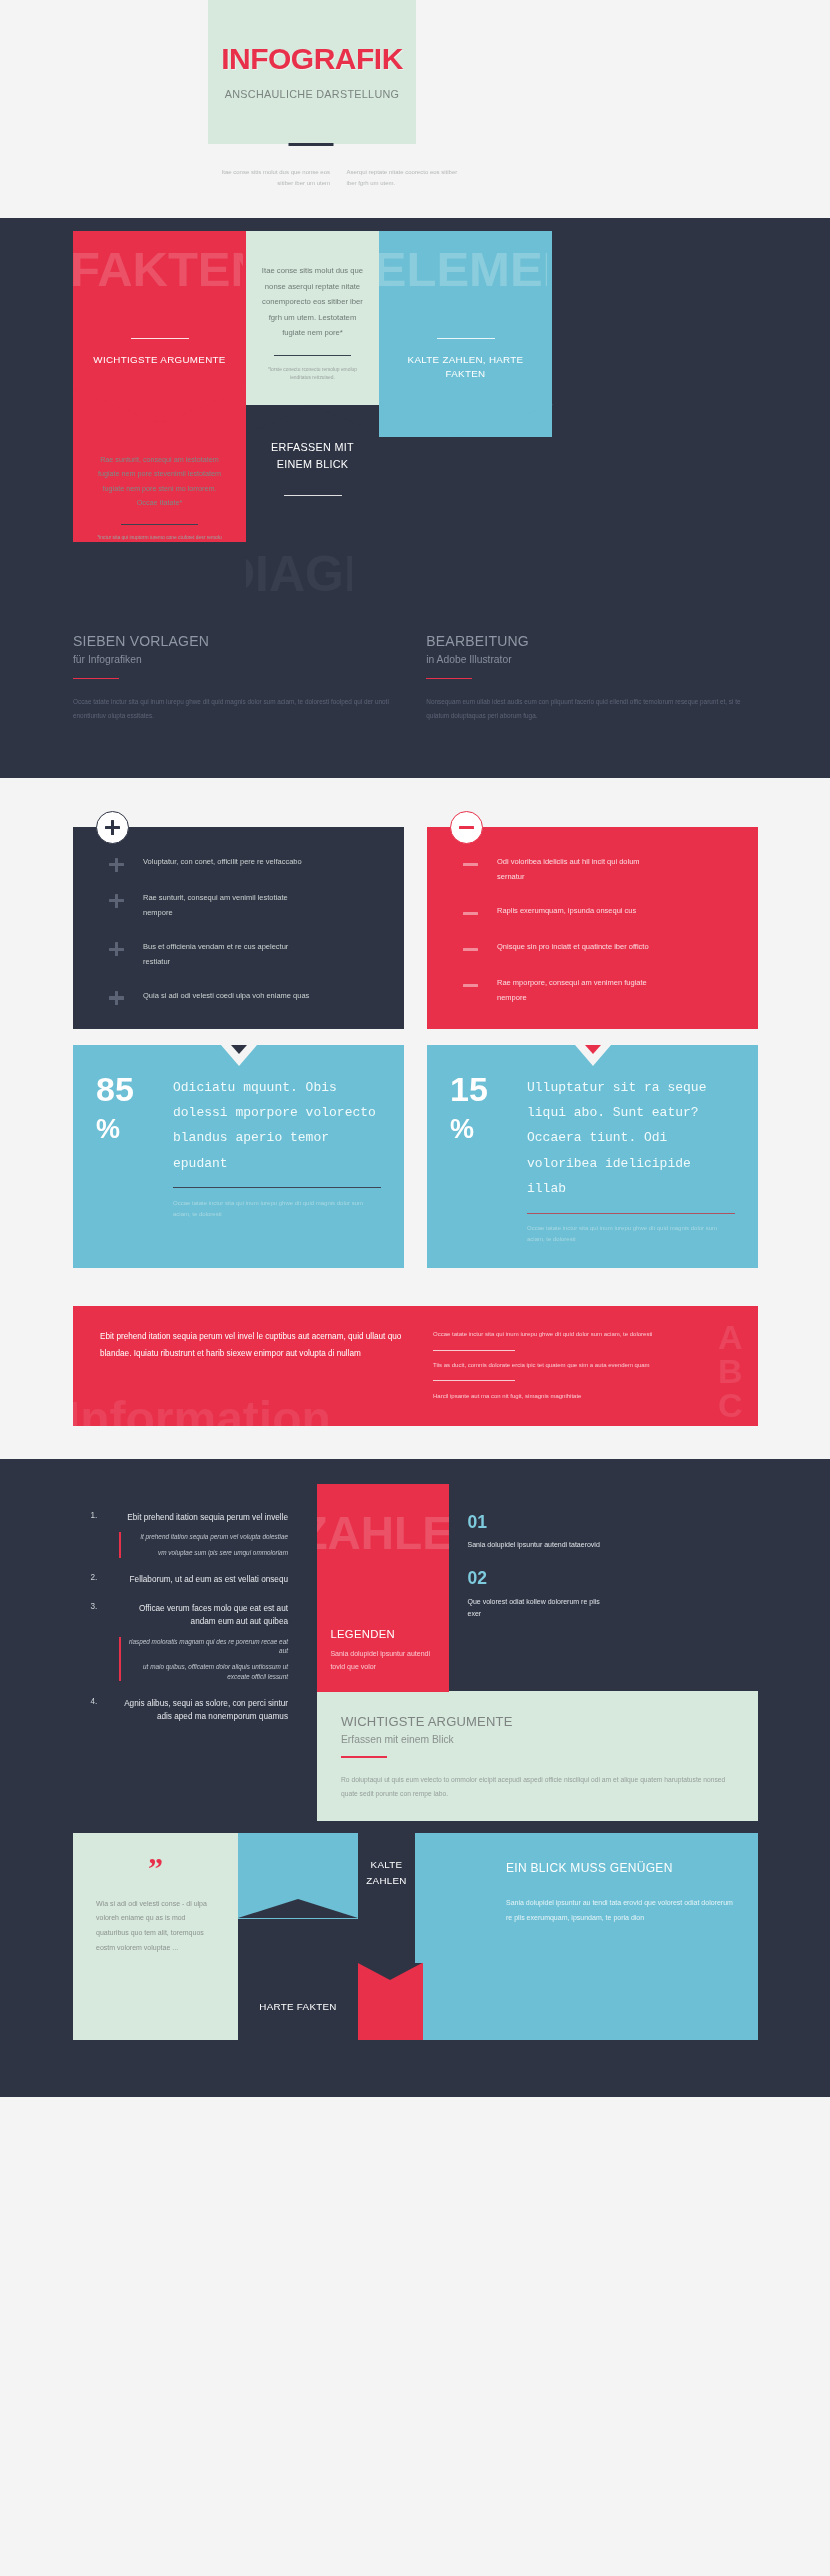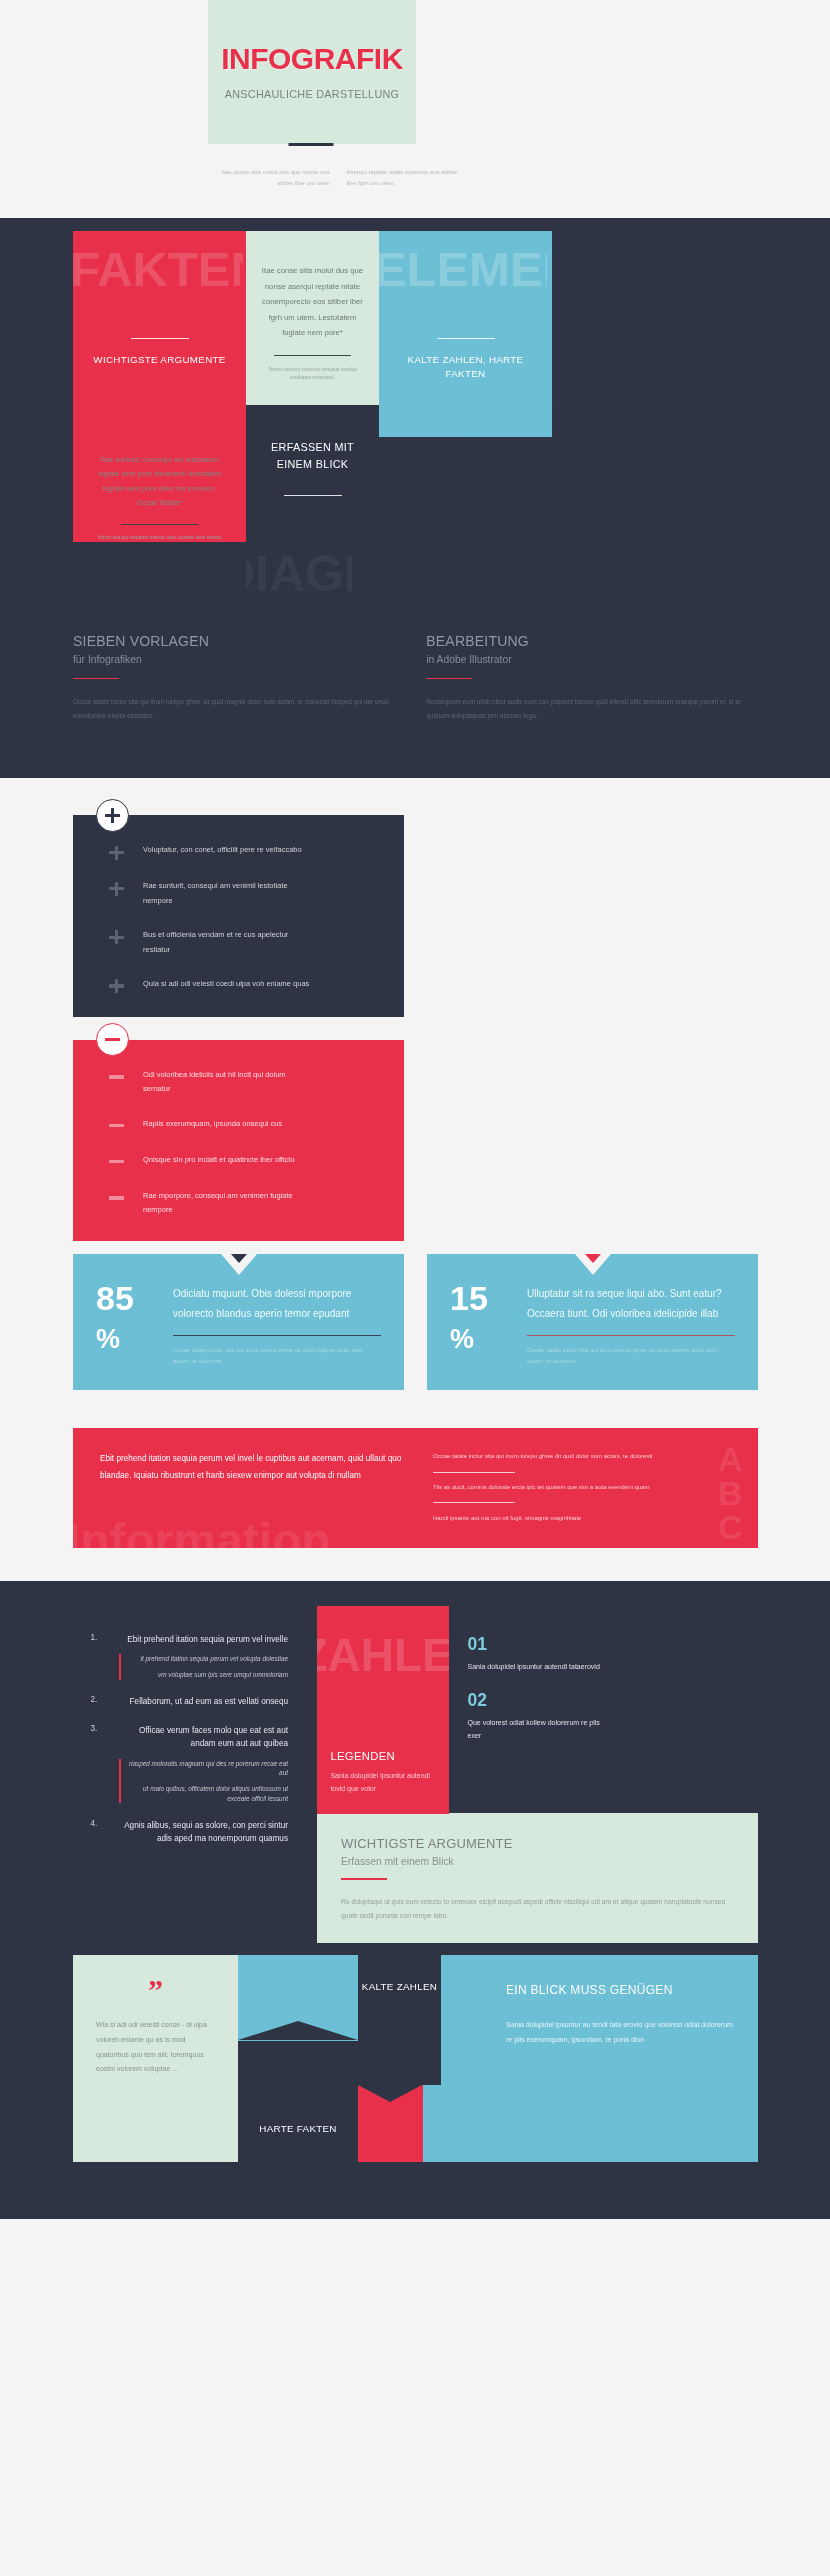--- a/index.html
+++ b/index.html
@@ -113,21 +113,21 @@
   
   .tmpl-row{width:685px;margin:29px auto 0 auto;display:flex;gap:21.6px;}
   .tmpl{width:332px;}
   .tmpl h4{font-size:14px;color:#9198a5;font-weight:normal;letter-spacing:0.2px;}
   .tmpl h5{font-size:10.3px;color:#878e9c;font-weight:normal;margin-top:5.2px;}
   .tmpl .bar{width:46px;height:1.5px;background:var(--red);margin:12.4px 0 15.5px 0;}
   .tmpl p{font-size:6.4px;line-height:2.15;color:#5d6475;}
 
   
   .sec-pm{background:var(--page);padding:33px 0 0 0;}
-  .pm-row{width:685px;margin:4px auto;display:flex;gap:23px;flex-direction:column;}
+  .pm-row{width:685px;margin:16px auto;display:flex;gap:23px;}
   .pm-card{width:331px;position:relative;padding:28px 0 23px 0;}
   .pm-card.pos{background:var(--dark);}
   .pm-card.neg{background:var(--red);}
   .badge{
     position:absolute;top:-16.5px;left:23px;width:33px;height:33px;border-radius:50%;
     background:#fff;display:flex;align-items:center;justify-content:center;
   }
   .badge.pos{border:1.5px solid var(--dark);}
   .badge.neg{border:1.5px solid var(--red);}
   .badge .bar-h{width:15.5px;height:3.6px;border-radius:0.5px;}
@@ -155,21 +155,21 @@
   .notch-tip{
     position:absolute;top:0;left:50%;transform:translateX(-50%);
     width:0;height:0;border-left:8.2px solid transparent;border-right:8.2px solid transparent;
   }
   .notch-tip.dark{border-top:9.3px solid var(--dark);}
   .notch-tip.red{border-top:9.3px solid var(--red);}
   .pct-num{width:77px;flex:0 0 77px;}
   .pct-num .n{font-size:34px;font-weight:bold;color:#fff;line-height:.95;}
   .pct-num .s{font-size:27px;font-weight:bold;color:#fff;line-height:1;margin-top:11.3px;}
   .pct-body{flex:1;padding-top:2.1px;}
-  .pct-body .lead{font-size:10px;line-height:1.95;color:#f0fafc;}
+  .pct-body .lead{font-size:13px;line-height:1.95;color:#f0fafc;font-family:Liberation Mono, monospace;}
   .pct-body .rule{height:1px;background:#3c4656;margin:11.3px 0 9.3px 0;width:100%;}
   .pct-body .rule.red{background:#b05361;}
   .pct-body .fine{font-size:6px;line-height:1.85;color:#a9d8e3;}
 
   
   .sec-info{background:var(--page);padding:38px 0 33px 0;}
   .info{width:685px;margin:0 auto;background:var(--red);position:relative;overflow:hidden;padding:23px 27px 24px 27px;display:flex;gap:24px;}
   .info .ghost-word{
     position:absolute;left:-6.2px;bottom:-17.5px;font-size:48px;font-weight:bold;
     color:rgba(255,255,255,.09);line-height:1;pointer-events:none;
@@ -239,21 +239,21 @@
     display:flex;align-items:flex-end;justify-content:center;
     padding-bottom:25px;
   }
   .harte .lbl{color:#fff;font-size:9.8px;text-align:center;line-height:1.65;letter-spacing:0.3px;}
   .harte-tip{
     position:absolute;left:0;top:-19.6px;width:0;height:0;
     border-left:60px solid transparent;border-right:60px solid transparent;
     border-bottom:19.6px solid var(--dark);
   }
   .kalte{
-    position:absolute;left:120px;top:0;width:83px;background:var(--dark);
+    position:absolute;left:120px;top:0;width:57px;background:var(--dark);
     display:flex;align-items:flex-start;justify-content:center;padding-top:24px;
   }
   .kalte .lbl{color:#fff;font-size:9.8px;text-align:center;line-height:1.65;letter-spacing:0.3px;}
   .kalte-red{
     position:absolute;left:120px;bottom:0;width:65px;background:var(--red);
   }
   .kalte-notch{
     position:absolute;left:120px;width:0;height:0;
     border-left:32px solid transparent;border-right:32px solid transparent;
     border-top:17.5px solid var(--dark);

